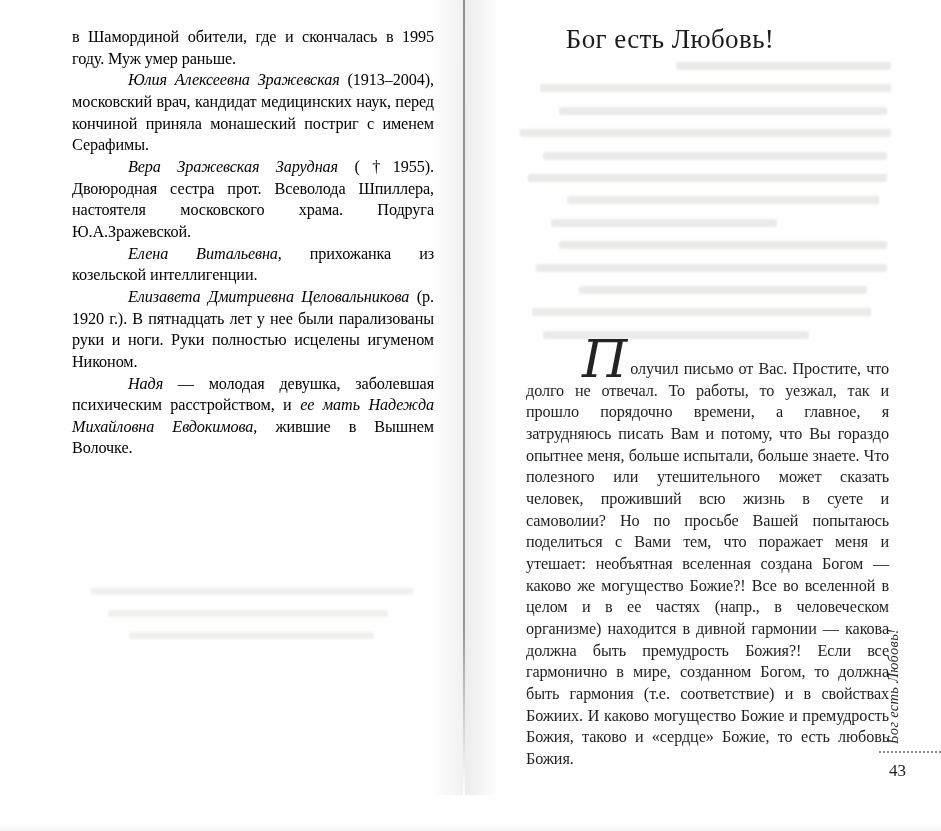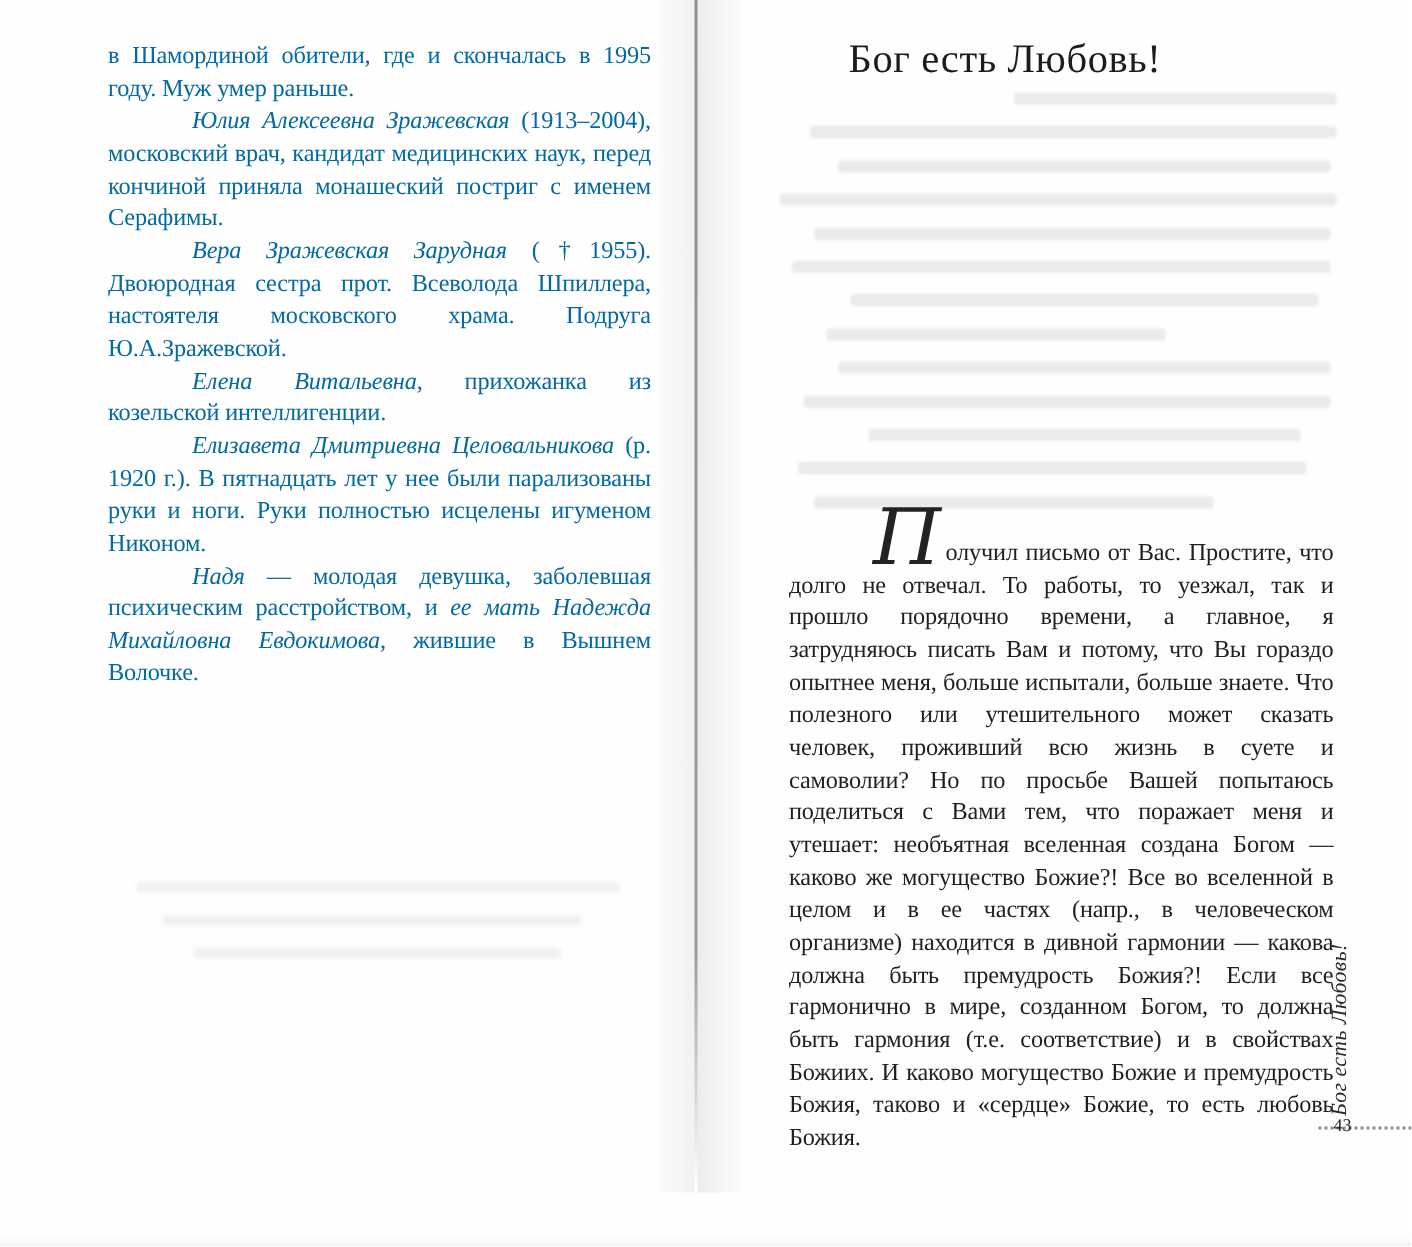--- a/index.html
+++ b/index.html
@@ -13,21 +13,21 @@
   .spine-line{position:absolute;left:463px;top:0;width:2px;height:792px;
     background:linear-gradient(to bottom,#8f8f8f 0%,#9a9a9a 80%,rgba(150,150,150,0) 100%);}
   .spine-shade-right{position:absolute;left:465px;top:0;width:34px;height:795px;
     background:linear-gradient(to right,rgba(0,0,0,0.07),rgba(0,0,0,0));}
   .bottom-edge{position:absolute;left:0;top:824px;width:941px;height:7px;
     background:linear-gradient(to bottom,rgba(0,0,0,0),rgba(0,0,0,0.04));}
   
   .left-page-text{position:absolute;left:72px;top:27px;width:362px;}
   .para{
     margin:0;font-size:16.2px;line-height:21.65px;letter-spacing:-0.1px;
-    text-align:justify;color:#0369a1;
+    text-align:justify;color:#000000;
   }
   .para.ind{text-indent:56px;}
   .it{font-style:italic;}
   
   .page-title{
     position:absolute;left:505px;top:24px;width:330px;
     font-size:27px;line-height:30px;text-align:center;letter-spacing:0.4px;color:#1c1c1c;
   }
   .ghost{position:absolute;left:520px;top:62px;width:390px;}
   .ghost .gl{height:8px;margin-bottom:14.4px;background:rgba(150,146,138,0.18);
@@ -45,21 +45,21 @@
     position:relative;top:3px;margin-right:3px;color:#232323;
   }
   
   .margin-title{
     position:absolute;left:885px;top:632px;height:112px;width:20px;
     writing-mode:vertical-rl;transform:rotate(180deg);
     font-style:italic;font-size:14.5px;letter-spacing:0.3px;color:#2a2a2a;white-space:nowrap;
   }
   .dotted-rule{position:absolute;left:879px;top:751px;width:62px;height:0;
     border-top:2px dotted #8a8a8a;}
-  .page-number{position:absolute;left:889px;top:743px;font-size:12px;color:#1f1f1f;}
+  .page-number{position:absolute;left:889px;top:761px;font-size:17px;color:#1f1f1f;}
 </style>
 </head>
 <body>
 
 <div class="canvas">
 
   <div class="spine-shade-left"></div>
   <div class="spine-line"></div>
   <div class="spine-shade-right"></div>
   <div class="bottom-edge"></div>

